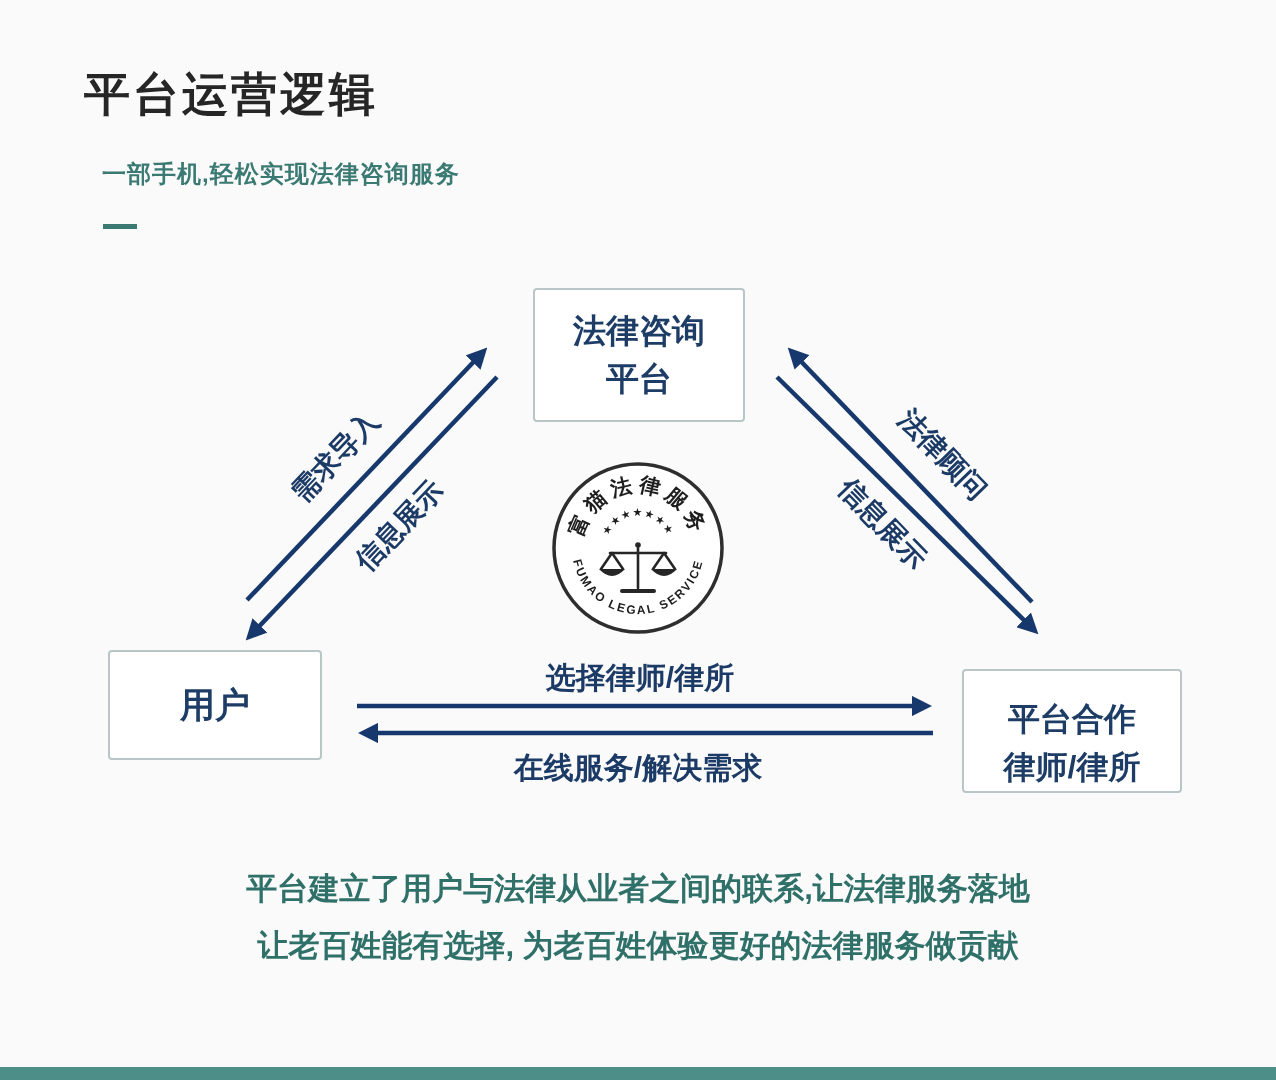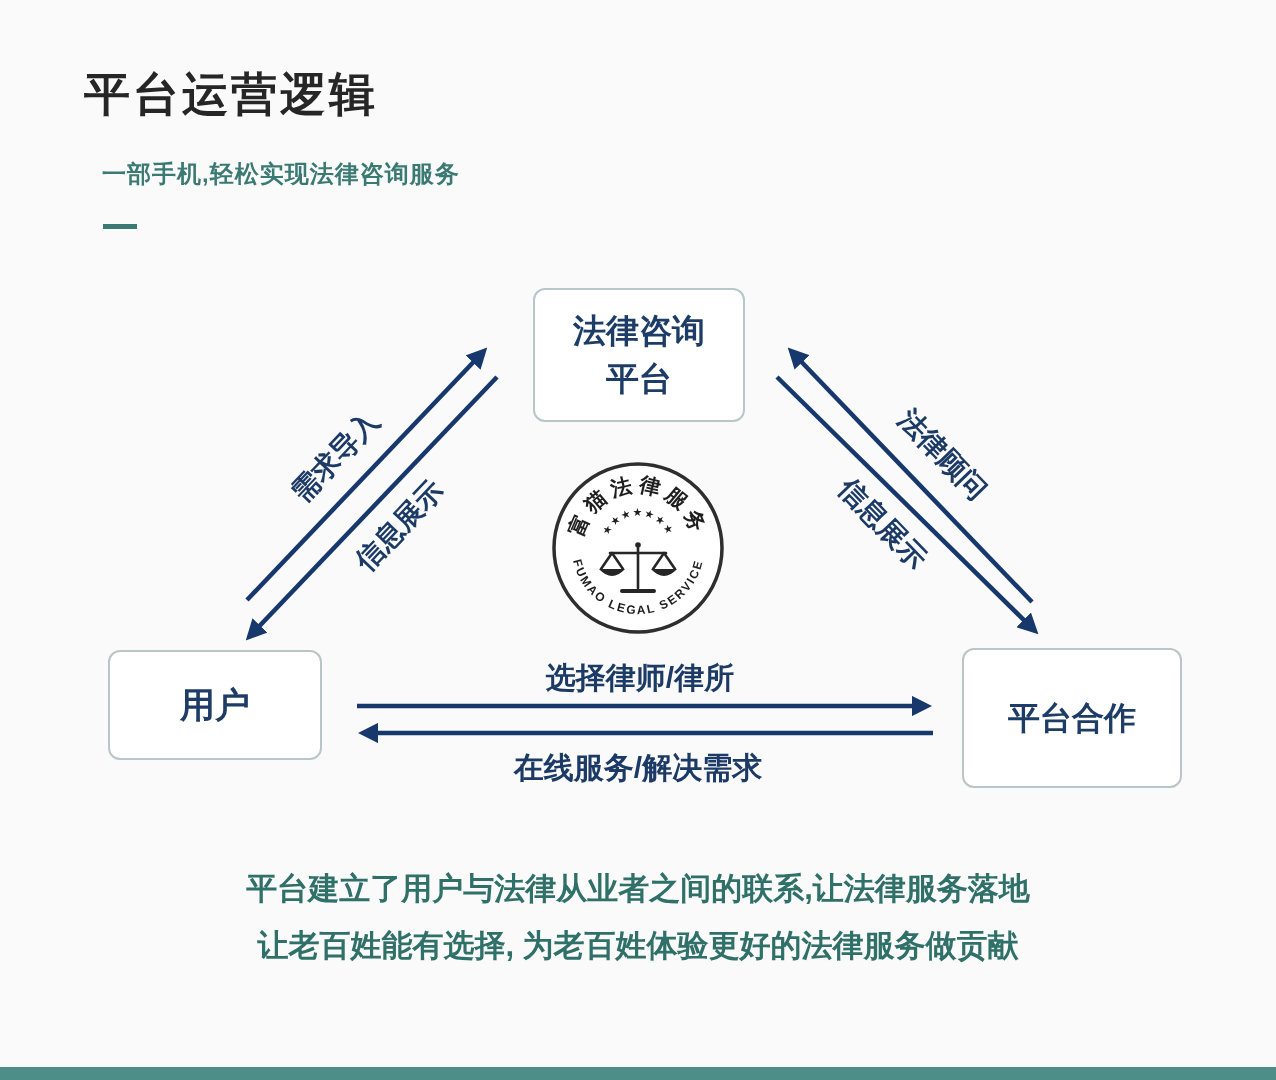--- a/index.html
+++ b/index.html
@@ -18,27 +18,27 @@
     position:absolute; left:102px; top:158px;
     font-size:24px; font-weight:700; color:#3a7a72; letter-spacing:1px;
   }
   .dash {
     position:absolute; left:103px; top:224px;
     width:34px; height:5px; background:#3a7a72;
   }
 
   .node {
     position:absolute; background:#ffffff;
-    border:2px solid #b9c6c8; border-radius:12px;
+    border:2px solid #b9c6c8; border-radius:4px;
     display:flex; flex-direction:column; align-items:center; justify-content:center;
     color:#1e3d66; font-weight:700; text-align:center;
   }
   .node-platform { left:533px; top:288px; width:212px; height:134px; font-size:33px; line-height:1.45; }
   .node-user     { left:108px; top:650px; width:214px; height:110px; font-size:35px; }
-  .node-partner  { left:962px; top:648px; width:220px; height:140px; font-size:32px; line-height:1.5; }
+  .node-partner  { left:962px; top:669px; width:220px; height:124px; font-size:32px; line-height:1.5;justify-content:flex-end; }
 
   svg.diagram { position:absolute; left:0; top:0; font-family:"Liberation Sans","DejaVu Sans",sans-serif; }
   .edge-label   { font-size:28px; font-weight:700; fill:#1c3a66; }
   .edge-label-h { font-size:30px; font-weight:700; fill:#1c3a66; }
 
   .footer {
     position:absolute; left:0; top:860px; width:100%;
     text-align:center; color:#2f7068; font-size:31px; font-weight:700; line-height:1.85;
   }
   .bottom-bar {
@@ -108,20 +108,21 @@
 
   <div class="node node-platform">
     <span>法律咨询</span>
     <span>平台</span>
   </div>
   <div class="node node-user">
     <span>用户</span>
   </div>
   <div class="node node-partner">
     <span>平台合作</span>
+    <span>律师/律所</span>
   </div>
 
   <div class="footer">
     <div>平台建立了用户与法律从业者之间的联系,让法律服务落地</div>
     <div>让老百姓能有选择, 为老百姓体验更好的法律服务做贡献</div>
   </div>
 
   <div class="bottom-bar"></div>
 </div>
 

